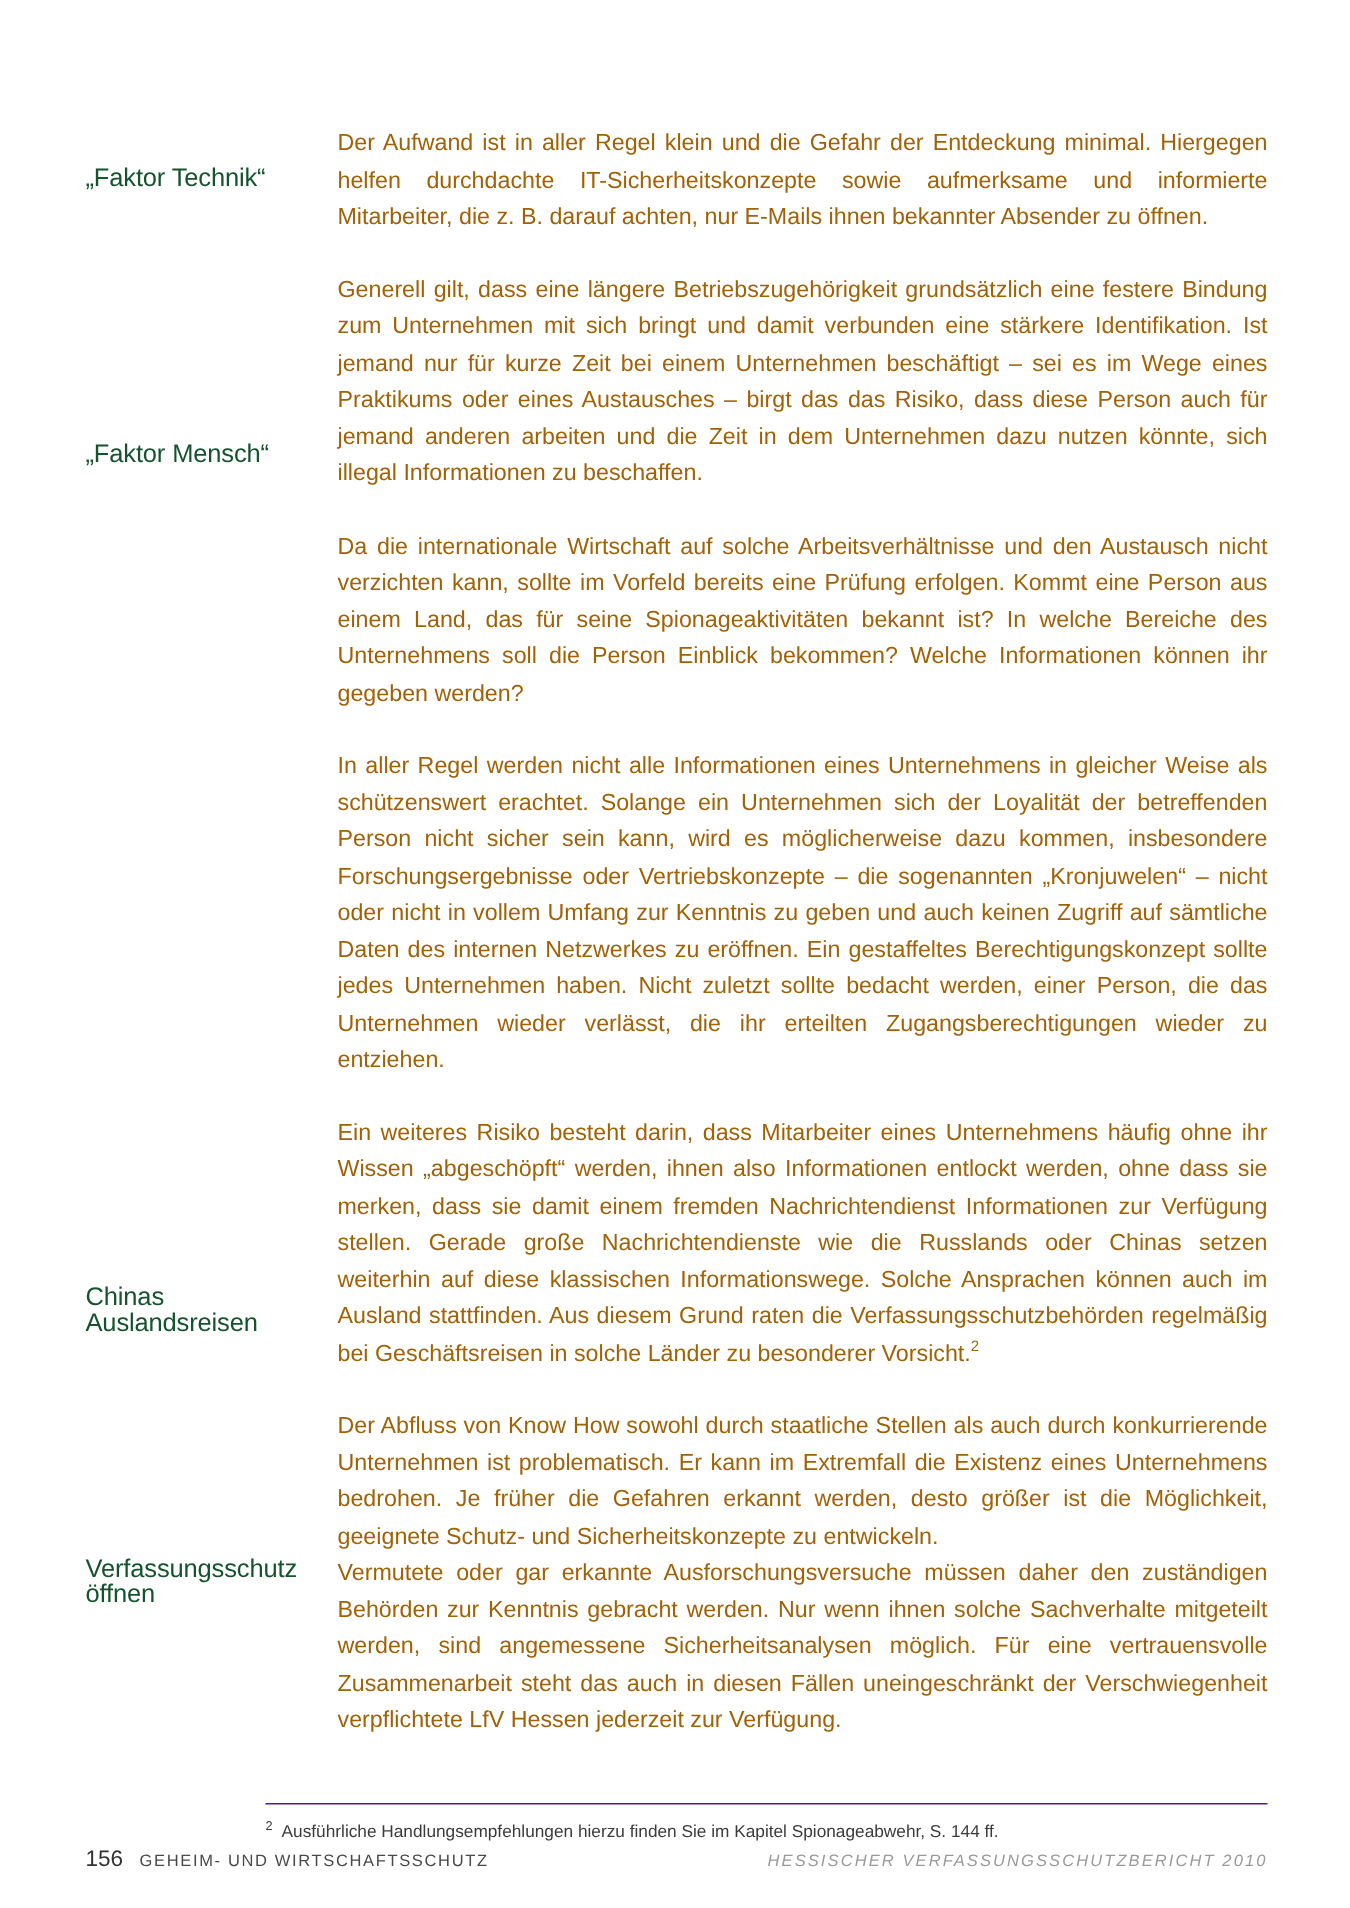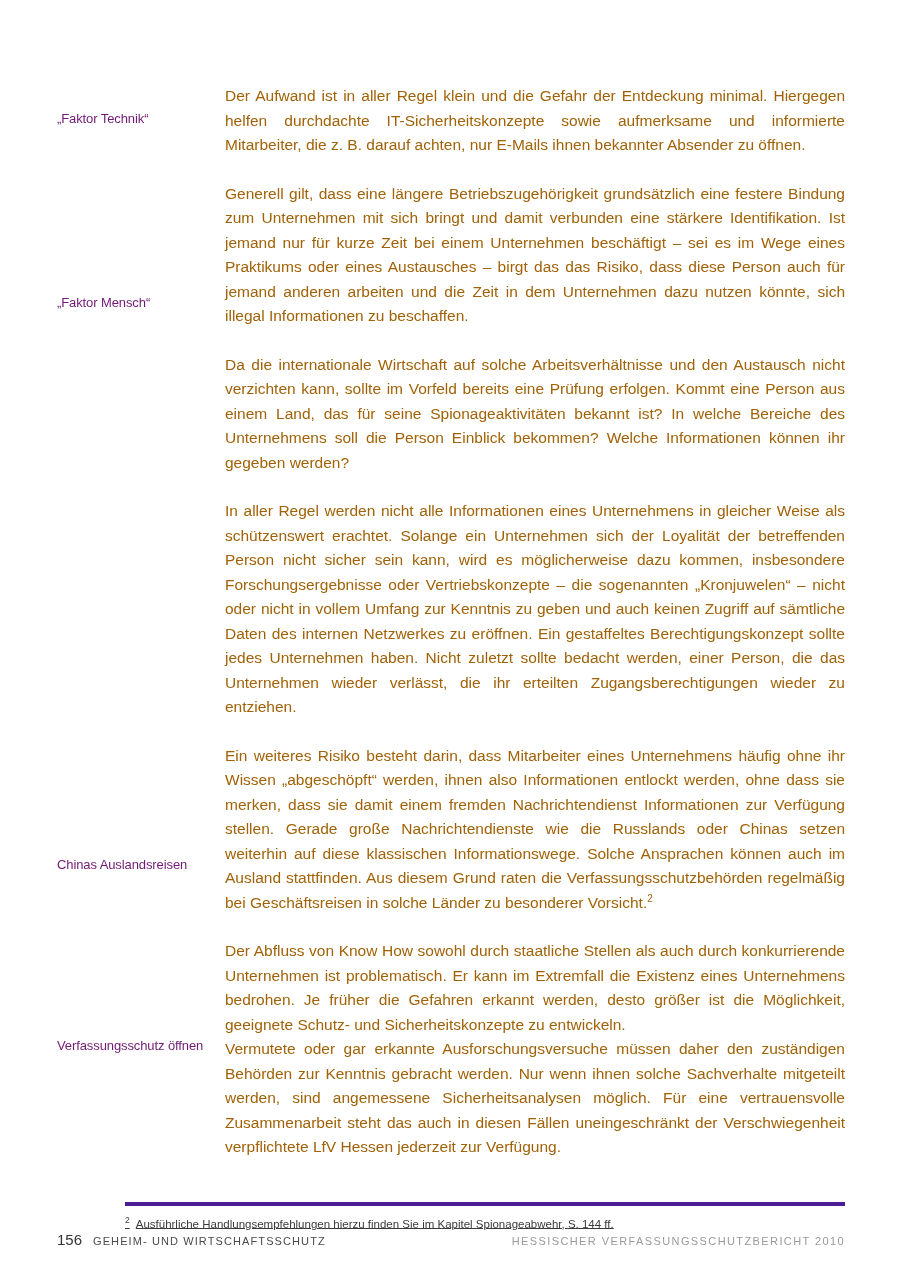--- a/index.html
+++ b/index.html
@@ -17,48 +17,47 @@
   }
   .content {
     padding: 84px 55px 0 57px;
   }
   .row {
     display: grid;
     grid-template-columns: 168px 1fr;
     align-items: start;
   }
   .margin-label {
-    font-size: 13px;
+    font-size: 17px;
     line-height: 17px;
-    color: #701a75;
+    color: #14532d;
     letter-spacing: -0.1px;
     padding-right: 14px;
   }
   
   .offset-1 { margin-top: 26px; }
   .offset-4 { margin-top: 112px; }
   .body-text {
     font-size: 15.5px;
     line-height: 24.5px;
     text-align: justify;
     color: #a16207;
     margin-bottom: 24px;
   }
   .no-gap { margin-bottom: 0; }
   .body-text sup {
     font-size: 10px;
     line-height: 0;
     vertical-align: super;
   }
   .footnote-block {
-    margin-left: 68px;
+    margin-left: 120px;
     margin-top: 18px;
-    border-top: 4px solid #4c1d95;
+    border-top: 1px solid #4c1d95;
     padding-top: 7px;
-    text-decoration: underline;
   }
   .footnote {
     font-size: 11.5px;
     line-height: 15px;
     color: #3b3b3b;
   }
   .footnote sup {
     font-size: 8.5px;
     vertical-align: super;
     margin-right: 6px;
@@ -83,20 +82,21 @@
   }
   .footer-section {
     font-size: 11px;
     letter-spacing: 1.1px;
     color: #4a4a4a;
   }
   .footer-right {
     font-size: 11px;
     letter-spacing: 1.4px;
     color: #9a9a9a;
+    font-style: italic;
   }
 </style>
 </head>
 <body>
 
 <div class="page">
   <div class="content">
 
     <div class="row">
       <div class="margin-label offset-1">„Faktor Technik“</div>

